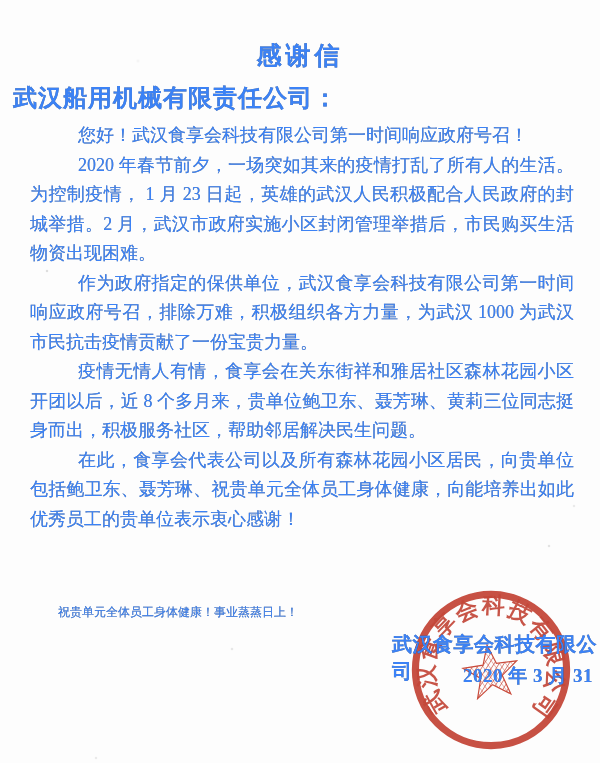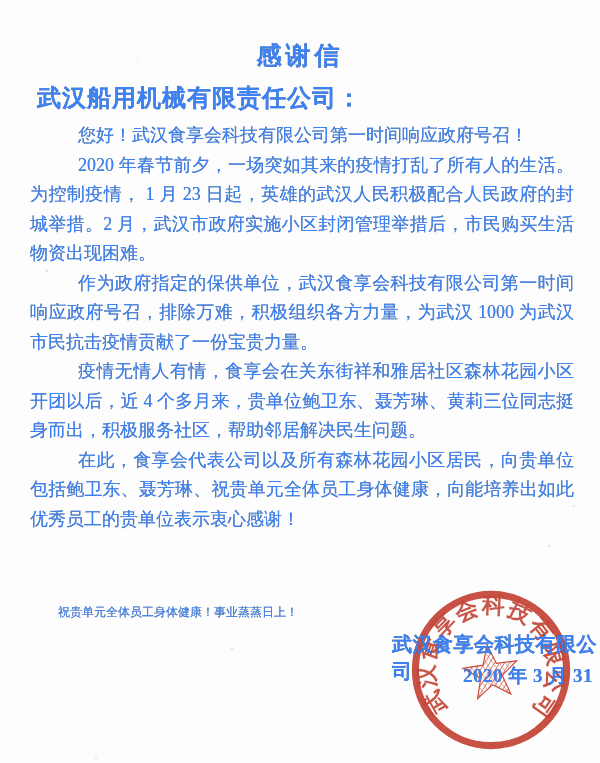--- a/index.html
+++ b/index.html
@@ -11,21 +11,21 @@
     font-family:"Liberation Serif","DejaVu Serif",serif;
     color:#3b82f6;
   }
   .title {
     position:absolute; top:39px; left:0; width:100%;
     text-align:center;
     font-size:25px; font-weight:700; letter-spacing:4px;
     text-shadow:0 0 .5px rgba(0,0,0,.6);
   }
   .recipient {
-    position:absolute; top:82px; left:37px;
+    position:absolute; top:82px; left:13px;
     font-size:24px; font-weight:700; letter-spacing:1px;
     text-shadow:0 0 .5px rgba(0,0,0,.55);
   }
   .body-text {
     position:absolute; top:121px; left:30px; width:544px;
     font-size:18px; line-height:29.5px;
     text-align:justify;
     text-shadow:0 0 .5px rgba(0,0,0,.5);
   }
   .body-text p { margin:0; text-indent:48px; }
@@ -77,21 +77,21 @@
   <div class="specks"></div>
 
   <div class="title">感谢信</div>
 
   <div class="recipient">武汉船用机械有限责任公司：</div>
 
   <div class="body-text">
     <p>您好！武汉食享会科技有限公司第一时间响应政府号召！</p>
     <p>2020 年春节前夕，一场突如其来的疫情打乱了所有人的生活。为控制疫情， 1 月 23 日起，英雄的武汉人民积极配合人民政府的封城举措。2 月，武汉市政府实施小区封闭管理举措后，市民购买生活物资出现困难。</p>
     <p>作为政府指定的保供单位，武汉食享会科技有限公司第一时间响应政府号召，排除万难，积极组织各方力量，为武汉 1000 为武汉市民抗击疫情贡献了一份宝贵力量。</p>
-    <p>疫情无情人有情，食享会在关东街祥和雅居社区森林花园小区开团以后，近 4 个多月来，贵单位鲍卫东、聂芳琳、黄莉三位同志挺身而出，积极服务社区，帮助邻居解决民生问题。</p>
+    <p>疫情无情人有情，食享会在关东街祥和雅居社区森林花园小区开团以后，近 8 个多月来，贵单位鲍卫东、聂芳琳、黄莉三位同志挺身而出，积极服务社区，帮助邻居解决民生问题。</p>
     <p>在此，食享会代表公司以及所有森林花园小区居民，向贵单位包括鲍卫东、聂芳琳、祝贵单元全体员工身体健康，向能培养出如此优秀员工的贵单位表示衷心感谢！</p>
   </div>
 
   <div class="closing">祝贵单元全体员工身体健康！事业蒸蒸日上！</div>
 
   <div class="sig-company">武汉食享会科技有限公司</div>
 
   <div class="sig-date">2020 年 3 月 31</div>
 
   <div class="seal">

